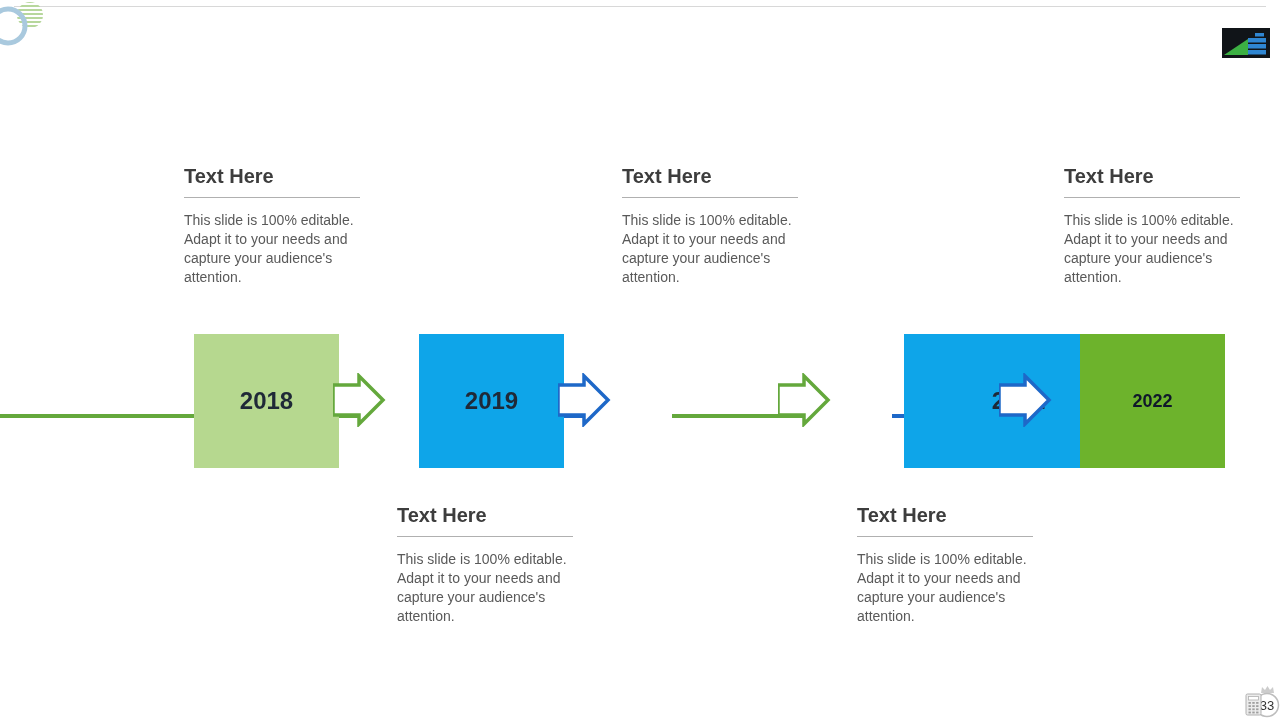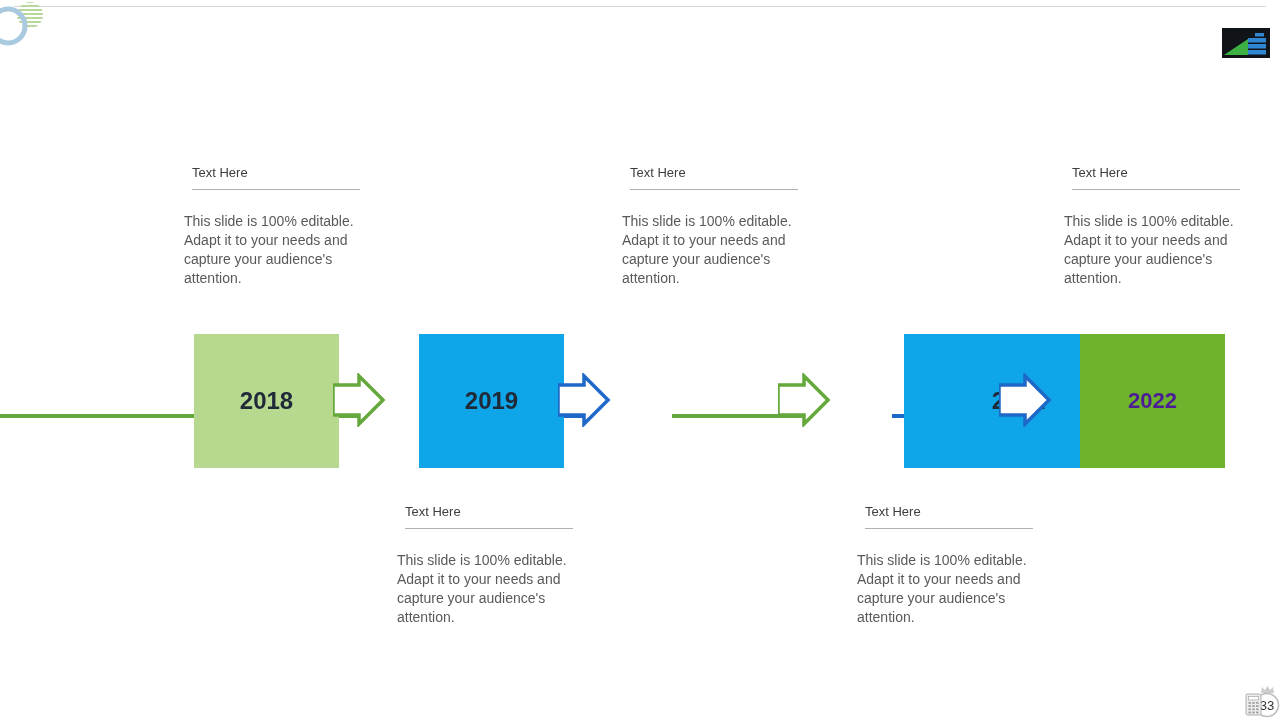--- a/index.html
+++ b/index.html
@@ -16,44 +16,44 @@
   .corner-logo{position:absolute;left:1222px;top:28px;}
 
   
   .year-box{
     position:absolute;top:334px;width:145px;height:134px;
     display:flex;align-items:center;justify-content:center;
     font-size:24px;font-weight:bold;color:#1f2937;
   }
   .box-light-green{background:#b6d88f;}
   .box-light-blue{background:#0ea5e9;}
-  .box-solid-green{background:#6db32c;color:#4c1d95;font-size:22px;}
+  .box-solid-green{background:#6db32c;color:#0f172a;font-size:18px;}
   .bx1{left:194px;}.bx2{left:419px;}.bx3{left:639px;}.bx4{left:904px;padding-left:42px;}.bx5{left:1080px;}
 
   .t-line{position:absolute;top:414px;height:4px;}
   .line-green{background:#64a83c;}
   .line-blue{background:#1e68c8;}
   .ln1{left:0;width:360px;}
   .ln2{left:452px;width:132px;}
   .ln3{left:672px;width:132px;}
   .ln4{left:892px;width:133px;}
 
   .t-arrow{position:absolute;top:373px;width:54px;height:54px;}
   .ar1{left:333px;}.ar2{left:558px;}.ar3{left:778px;}.ar4{left:999px;}
 
   
   .text-block{position:absolute;width:176px;}
   .tb-top{top:165px;}
   .tb-bottom{top:504px;}
   .tbx1{left:184px;}.tbx2{left:397px;}.tbx3{left:622px;}.tbx4{left:857px;}.tbx5{left:1064px;}
   .tb-heading{
-    font-size:13px;font-weight:normal;color:#3d3d3d;
-    padding-bottom:9px;border-bottom:1px solid #b0b0b0;margin-left:8px;
+    font-size:20px;font-weight:bold;color:#3d3d3d;
+    padding-bottom:9px;border-bottom:1px solid #b0b0b0;
   }
-  .tb-body{margin-top:22px;font-size:14px;line-height:19px;color:#595959;}
+  .tb-body{margin-top:13px;font-size:14px;line-height:19px;color:#595959;}
 
   .page-badge{position:absolute;left:1244px;top:684px;}
 </style>
 </head>
 <body>
 
 <div class="slide">
 
   <div class="topline"></div>
 

